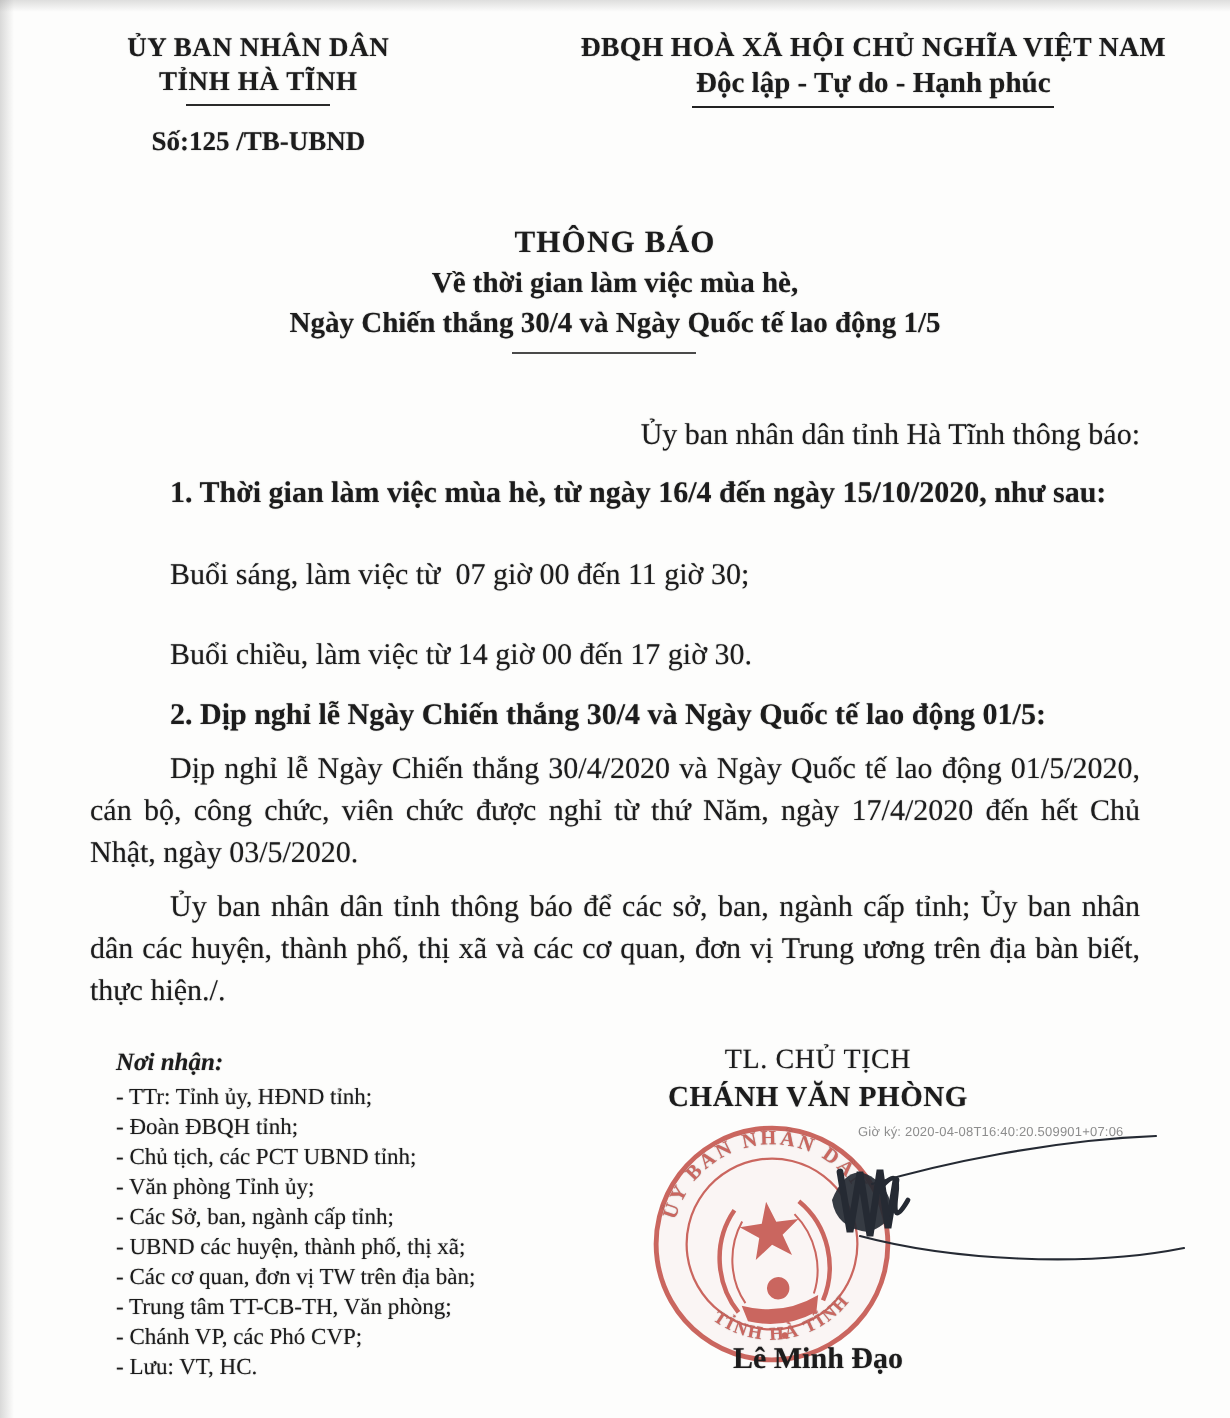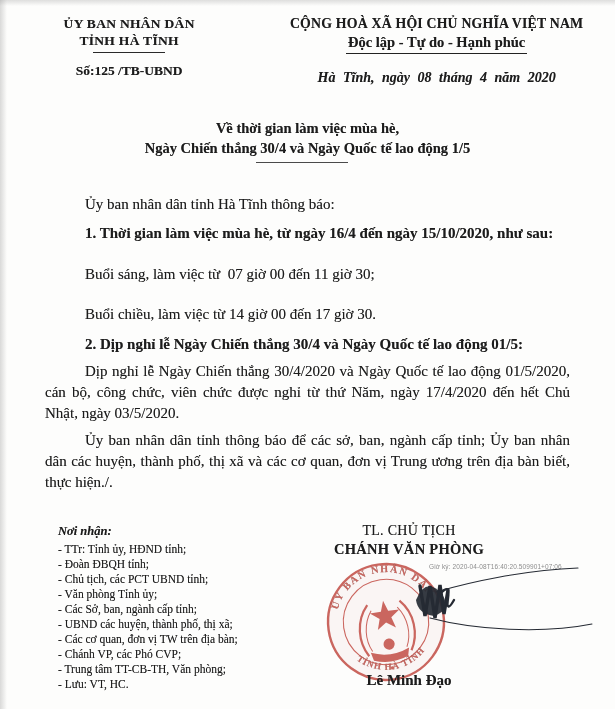--- a/index.html
+++ b/index.html
@@ -33,21 +33,21 @@
   .date-line { font-style:italic; font-weight:600; font-size:14px; margin-top:16px; word-spacing:4px; }
 
   
   .title-block { text-align:center; margin-top:32px; }
   .title-main { font-weight:bold; font-size:15.5px; line-height:21px; letter-spacing:.6px; }
   .title-sub { font-weight:bold; font-size:14.5px; line-height:20px; }
   .title-rule { width:92px; border-top:1.7px solid #4a4a4a; margin:4px auto 0; transform:translateX(-6px); }
 
   
   .body { margin:30px 45px 0 45px; font-size:15px; }
-  .intro { text-indent:40px; line-height:22px; }
+  .intro { text-indent:40px; line-height:22px;text-align:right; }
   .sec-head { font-weight:bold; text-align:justify; text-indent:40px; line-height:23px; margin-top:7px; }
   .item { text-indent:40px; line-height:22px; margin-top:18px; white-space:pre-wrap; }
   .sec-head2 { font-weight:bold; text-indent:40px; line-height:22px; margin-top:8px; }
   .para { text-align:justify; text-indent:40px; line-height:21px; margin-top:6px; }
 
   
   .footer { position:absolute; left:0; top:522px; width:615px; height:187px; }
   .recipients { position:absolute; left:58px; top:2px; }
   .recipients-head { font-weight:bold; font-style:italic; font-size:12.5px; margin-bottom:3px; }
   .recipients-list { list-style:none; font-size:11.5px; line-height:15px; }
@@ -67,27 +67,27 @@
 <div class="doc">
 
   <div class="hdr">
     <div class="hdr-left">
       <div class="org-line">ỦY BAN NHÂN DÂN</div>
       <div class="org-line">TỈNH HÀ TĨNH</div>
       <div class="org-rule"></div>
       <div class="doc-number">Số:125 /TB-UBND</div>
     </div>
     <div class="hdr-right">
-      <div class="nat-line1">CỘNG HOÀ XÃ HỘI CHỦ NGHĨA VIỆT NAM</div>
+      <div class="nat-line1">ĐBQH HOÀ XÃ HỘI CHỦ NGHĨA VIỆT NAM</div>
       <div><span class="nat-line2">Độc lập - Tự do - Hạnh phúc</span></div>
-      <div class="date-line">Hà Tĩnh, ngày 08 tháng 4 năm 2020</div>
     </div>
   </div>
 
   <div class="title-block">
+    <div class="title-main">THÔNG BÁO</div>
     <div class="title-sub">Về thời gian làm việc mùa hè,</div>
     <div class="title-sub">Ngày Chiến thắng 30/4 và Ngày Quốc tế lao động 1/5</div>
     <div class="title-rule"></div>
   </div>
 
   <div class="body">
     <p class="intro">Ủy ban nhân dân tỉnh Hà Tĩnh thông báo:</p>
     <p class="sec-head">1. Thời gian làm việc mùa hè, từ ngày 16/4 đến ngày 15/10/2020, như sau:</p>
     <p class="item">Buổi sáng, làm việc từ  07 giờ 00 đến 11 giờ 30;</p>
     <p class="item">Buổi chiều, làm việc từ 14 giờ 00 đến 17 giờ 30.</p>
@@ -101,22 +101,22 @@
     <div class="recipients">
       <div class="recipients-head">Nơi nhận:</div>
       <ul class="recipients-list">
         <li>- TTr: Tỉnh ủy, HĐND tỉnh;</li>
         <li>- Đoàn ĐBQH tỉnh;</li>
         <li>- Chủ tịch, các PCT UBND tỉnh;</li>
         <li>- Văn phòng Tỉnh ủy;</li>
         <li>- Các Sở, ban, ngành cấp tỉnh;</li>
         <li>- UBND các huyện, thành phố, thị xã;</li>
         <li>- Các cơ quan, đơn vị TW trên địa bàn;</li>
+        <li>- Trung tâm TT-CB-TH, Văn phòng;</li>
         <li>- Chánh VP, các Phó CVP;</li>
-        <li>- Trung tâm TT-CB-TH, Văn phòng;</li>
         <li>- Lưu: VT, HC.</li>
       </ul>
     </div>
 
     <div class="sig-block">
       <div class="sig-line1">TL. CHỦ TỊCH</div>
       <div class="sig-line2">CHÁNH VĂN PHÒNG</div>
     </div>
 
     <svg class="seal" viewBox="0 0 122 122" xmlns="http://www.w3.org/2000/svg">

